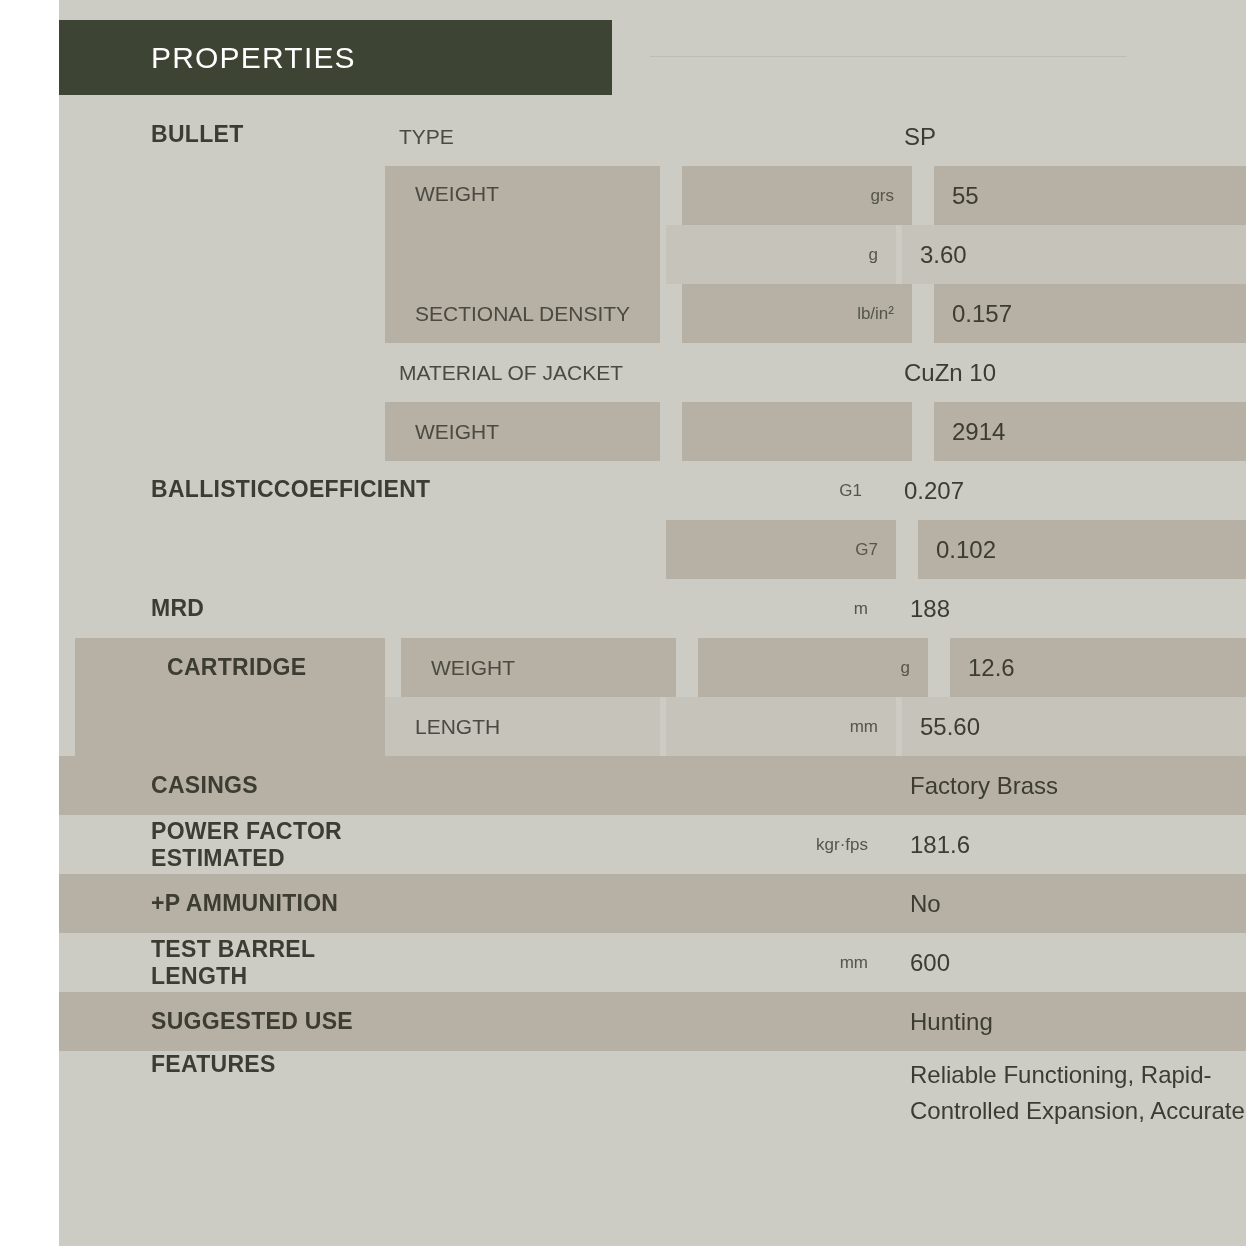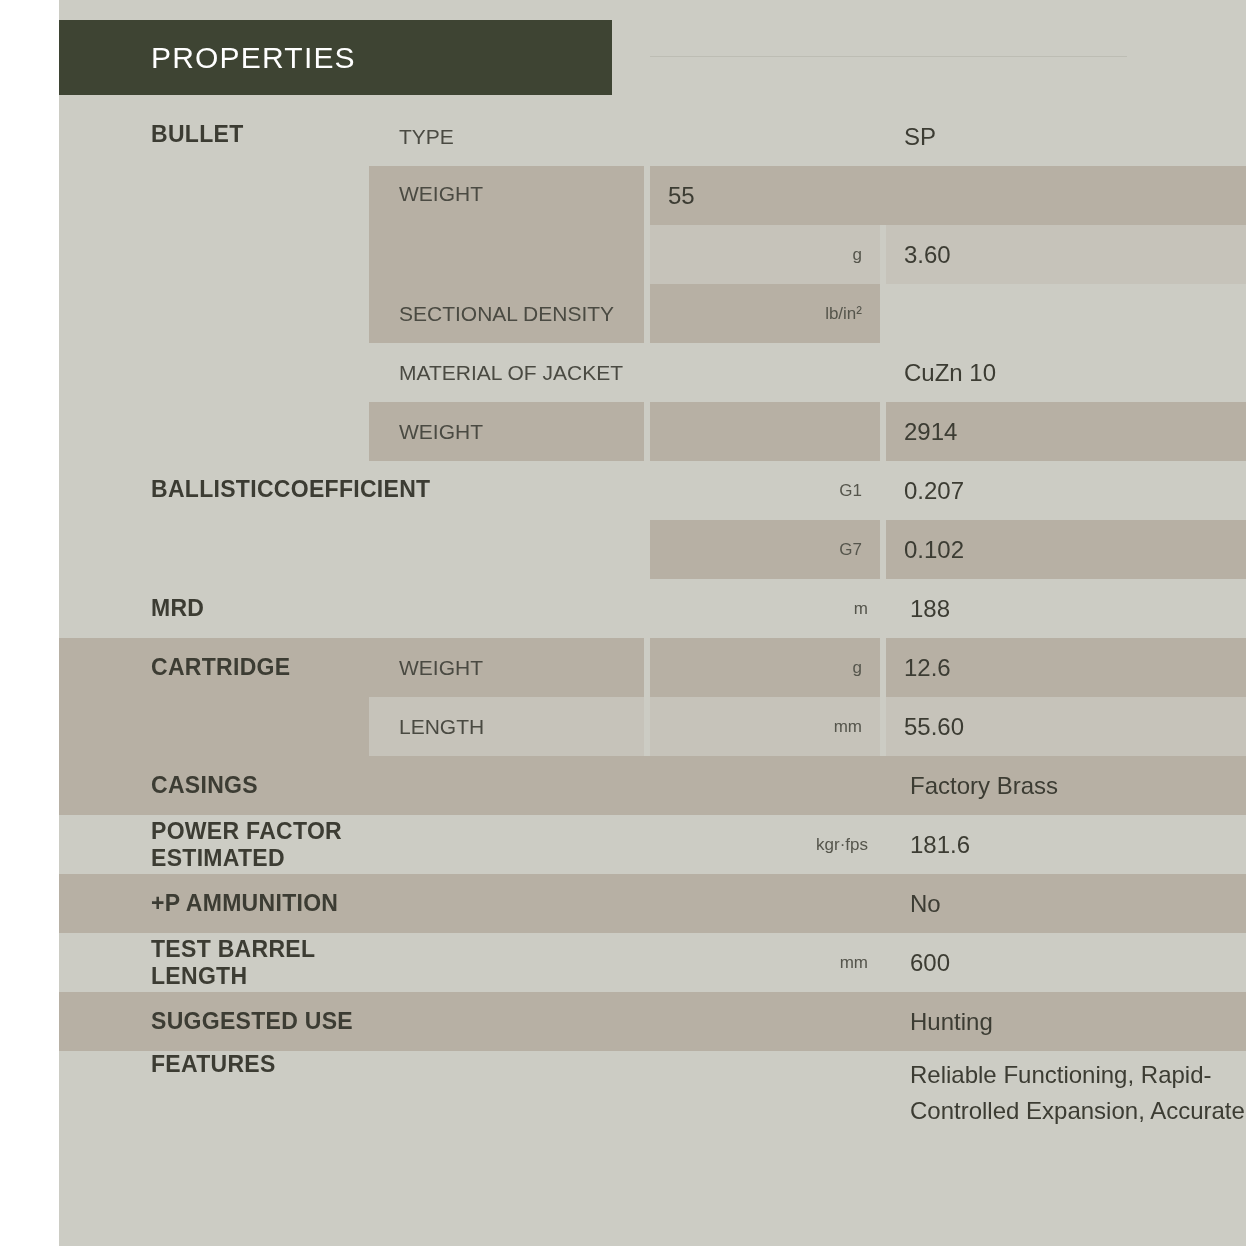--- a/index.html
+++ b/index.html
@@ -113,21 +113,21 @@
     flex: 1 1 auto;
     display: flex;
     align-items: center;
     padding-left: 18px;
     box-sizing: border-box;
     font-size: 24px;
     color: #3c3c33;
   }
 
   
-  .sh-dark { background: #b7b0a4; }
+  .sh-dark { background: #b7b0a4; margin-left: 16px; }
   .sh-light { background: #c6c3ba; }
   .sh-none { background: transparent; }
 
   
   .row.shade-dark { background: #b7b0a4; }
   .row.shade-none { background: transparent; }
 
   
   .group {
     position: relative;
@@ -177,32 +177,34 @@
         <div class="row">
           <div class="c-sub sh-none">TYPE</div>
           <div class="c-unit sh-none"></div>
           <div class="c-value sh-none">SP</div>
         </div>
 
         <div class="row">
           <div class="c-sub sh-dark" style="height:118px;align-items:flex-start;padding-top:16px;">WEIGHT</div>
           <div style="flex:1 1 auto;">
             <div class="row">
+              <div class="c-unit sh-dark">grs</div>
               <div class="c-value sh-dark">55</div>
             </div>
             <div class="row">
               <div class="c-unit sh-light">g</div>
               <div class="c-value sh-light">3.60</div>
             </div>
           </div>
         </div>
 
         <div class="row">
           <div class="c-sub sh-dark">SECTIONAL DENSITY</div>
           <div class="c-unit sh-dark">lb/in²</div>
+          <div class="c-value sh-dark">0.157</div>
         </div>
 
         <div class="row">
           <div class="c-sub sh-none">MATERIAL OF JACKET</div>
           <div class="c-unit sh-none"></div>
           <div class="c-value sh-none">CuZn 10</div>
         </div>
 
         <div class="row">
           <div class="c-sub sh-dark">WEIGHT</div>

